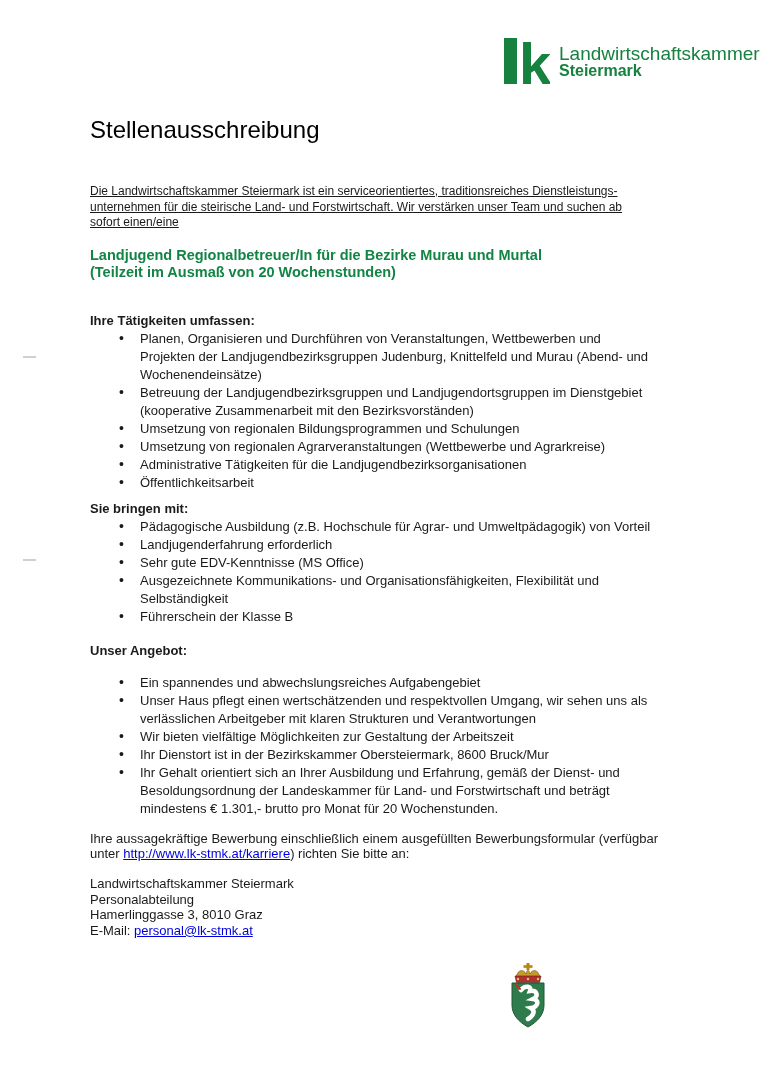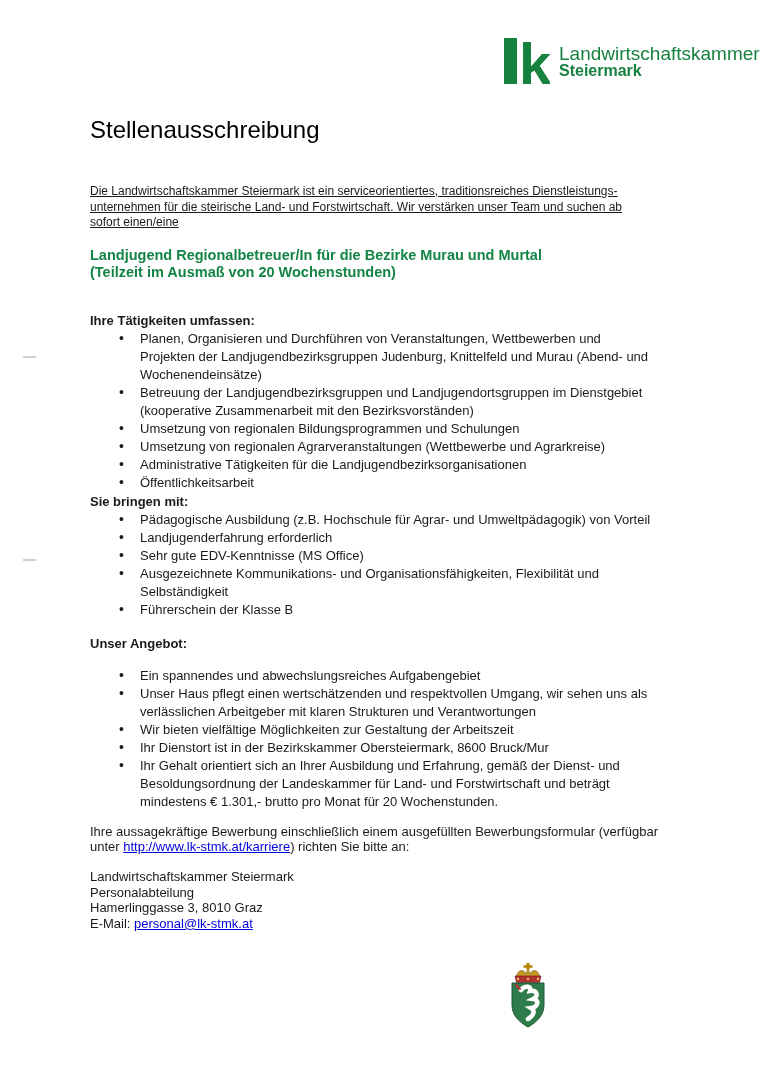--- a/index.html
+++ b/index.html
@@ -12,21 +12,21 @@
   .doc-title { font-size:24px; font-weight:400; margin:116px 0 0 0; color:#000000; }
 
   .intro { margin-top:40px; font-size:12px; line-height:15.6px;text-decoration:underline; }
   .intro div { white-space:nowrap; }
 
   .job-heading { margin-top:16px; font-size:14.5px; font-weight:700; line-height:17.5px; color:#128444; }
 
   .section-heading { font-size:13px; font-weight:700; line-height:16px; }
   .section-heading .ul { }
   .sh-tasks   { margin-top:31px; }
-  .sh-profile { margin-top:2px; }
+  .sh-profile { margin-top:9px; }
   .sh-offer   { margin-top:17px; }
 
   ul.bullets { list-style:none; margin:1px 0 0 0; padding:0 0 0 27px; width:542px; }
   ul.bullets li { position:relative; padding-left:23px; font-size:13px; line-height:18px; }
   ul.bullets li::before { content:"\2022"; position:absolute; left:2px; top:-1px; font-size:14px; }
   ul.offer-list { margin-top:15px; }
 
   .application { margin-top:13px; font-size:13px; line-height:15.6px; width:592px; }
   .address { margin-top:14px; font-size:13px; line-height:15.6px; }
 

